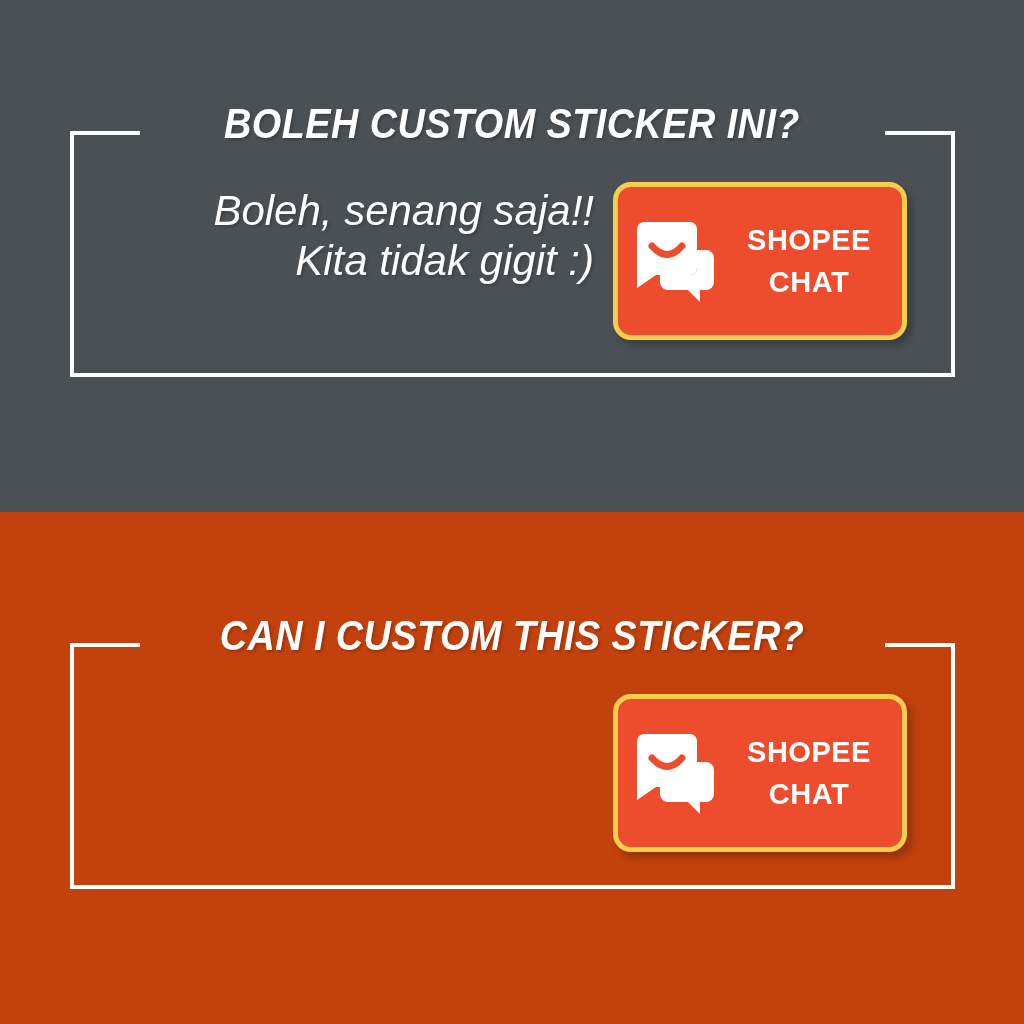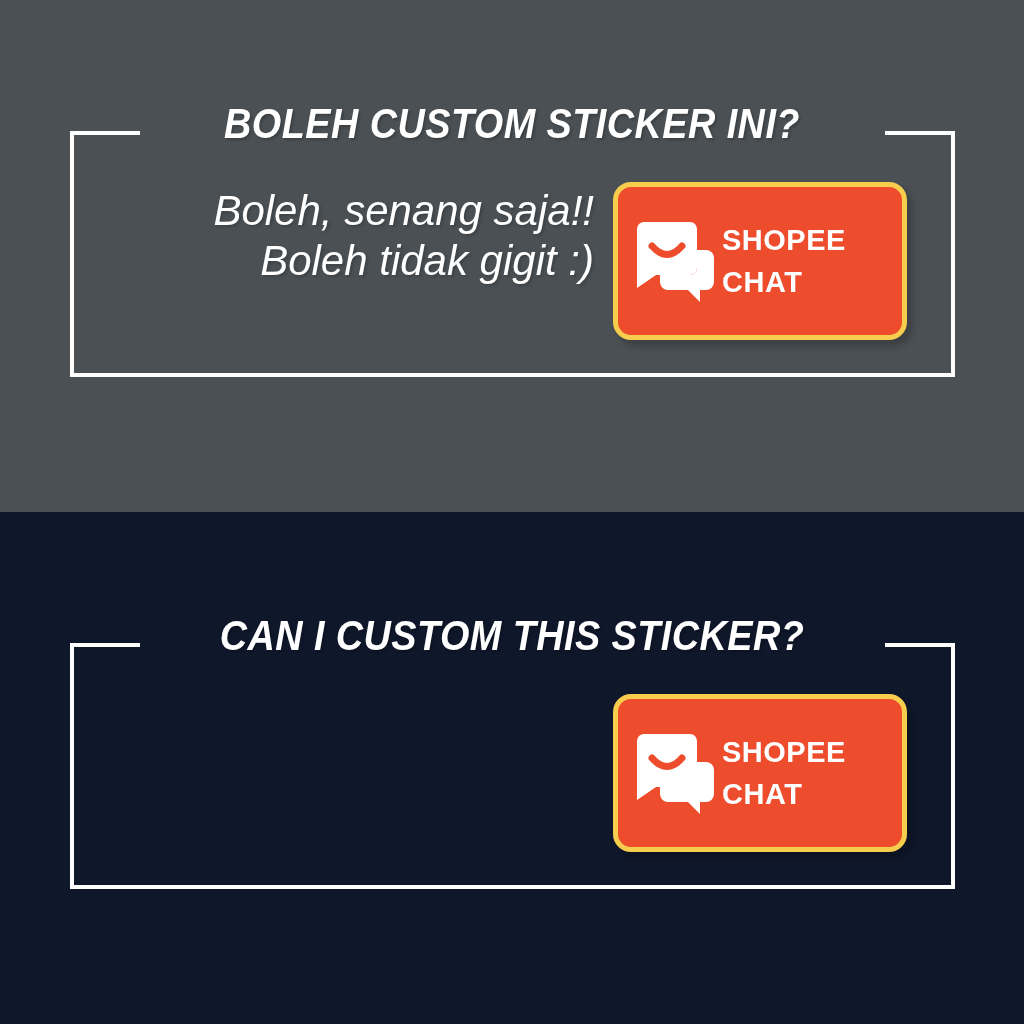--- a/index.html
+++ b/index.html
@@ -21,21 +21,21 @@
   }
 
   .panel {
     position: absolute;
     left: 0;
     width: 1024px;
     height: 512px;
     overflow: hidden;
   }
   .panel--top    { top: 0;   background: #4b5054; }
-  .panel--bottom { top: 512px; background: #0f172a; }
+  .panel--bottom { top: 512px; background: #c2410c; }
 
   
   .frame {
     position: absolute;
     left: 70px;
     top: 131px;
     width: 885px;
     height: 246px;
   }
   .frame-edge {
@@ -101,21 +101,21 @@
 
   .chat-icon {
     width: 88px;
     height: 84px;
     margin-left: 16px;
     flex: 0 0 auto;
   }
 
   .chat-label {
     flex: 1 1 auto;
-    text-align: left;
+    text-align: center;
     color: #ffffff;
     font-family: "Liberation Sans", sans-serif;
     font-size: 29px;
     font-weight: bold;
     line-height: 42px;
     letter-spacing: 0.5px;
     padding-right: 6px;
   }
   .chat-label span { display: block; }
 </style>
@@ -131,21 +131,21 @@
     <div class="frame">
       <div class="frame-edge frame-edge--top-left"></div>
       <div class="frame-edge frame-edge--top-right"></div>
       <div class="frame-edge frame-edge--left"></div>
       <div class="frame-edge frame-edge--right"></div>
       <div class="frame-edge frame-edge--bottom"></div>
     </div>
 
     <div class="answer-block">
       <span class="answer-line">Boleh, senang saja!!</span>
-      <span class="answer-line">Boleh tidak gigit :)</span>
+      <span class="answer-line">Kita tidak gigit :)</span>
     </div>
 
     <div class="chat-button">
       <svg class="chat-icon" viewBox="0 0 88 84">
         <path d="M34 31 h38 a8 8 0 0 1 8 8 v24 a8 8 0 0 1 -8 8 h-6 v12 l-12 -12 h-20 a8 8 0 0 1 -8 -8 v-24 a8 8 0 0 1 8 -8 z" fill="#ffffff"></path>
         <path d="M10 4 h46 a7 7 0 0 1 7 7 v38 a7 7 0 0 1 -7 7 h-34 l-19 13 v-13 h7 v-45 a7 7 0 0 1 0 -7 z" fill="#ee4d2d"></path>
         <path d="M10 3 h46 a7 7 0 0 1 7 7 v39 a7 7 0 0 1 -7 7 h-34 l-19 13 v-13 h0 a0 0 0 0 1 0 0 v-46 a7 7 0 0 1 7 -7 z" fill="#ffffff"></path>
         <path d="M18 27 q15 17 30 0" stroke="#ee4d2d" stroke-width="7" stroke-linecap="round" fill="none"></path>
       </svg>
       <div class="chat-label">

